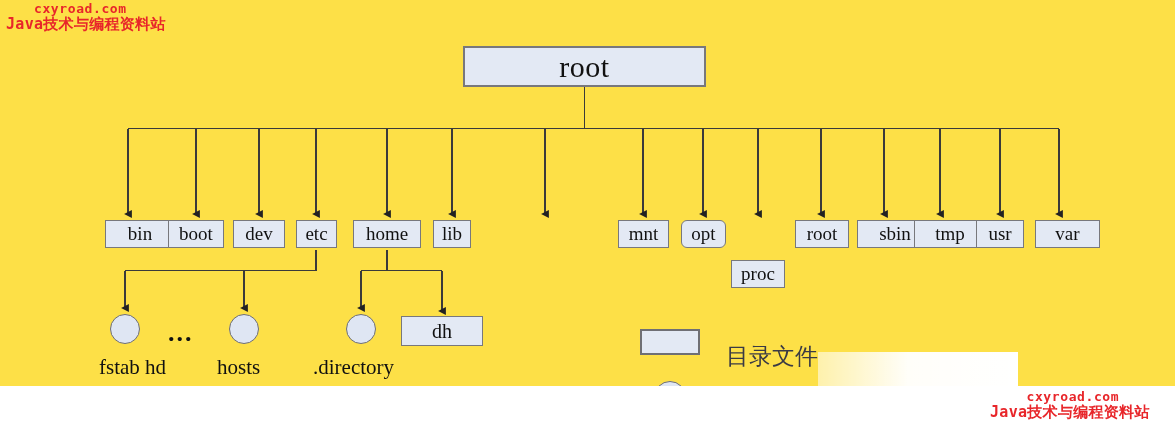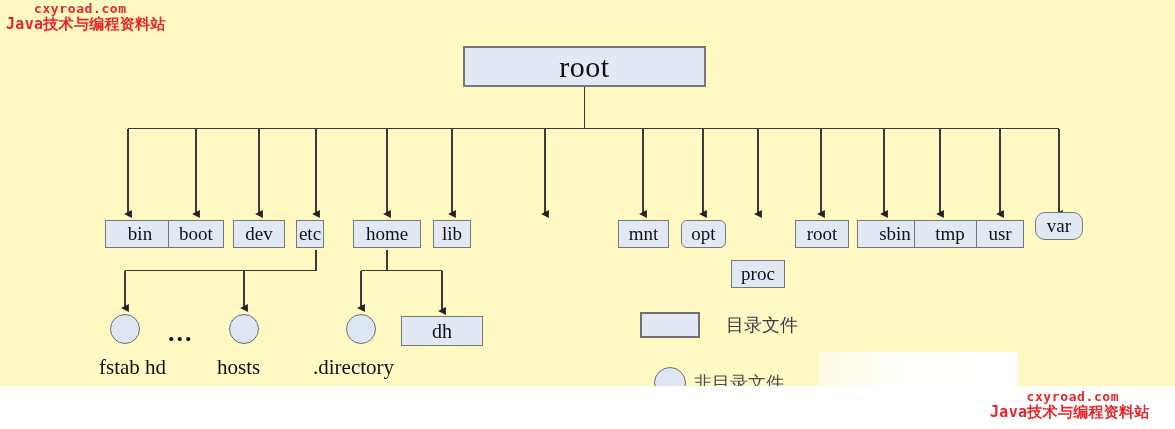--- a/index.html
+++ b/index.html
@@ -8,21 +8,21 @@
     padding: 0;
     background: #ffffff;
   }
   body {
     font-family: "Liberation Serif", "DejaVu Serif", serif;
   }
   #canvas {
     position: relative;
     width: 1175px;
     height: 429px;
-    background: #fef9c3;
+    background: #fde047;
     overflow: hidden;
   }
   
   .watermark {
     position: absolute;
     color: #e8262a;
     font-family: "DejaVu Sans Mono", "Liberation Mono", monospace;
     font-weight: bold;
     white-space: nowrap;
     line-height: 1.08;
@@ -120,24 +120,25 @@
     box-sizing: border-box;
     width: 32px;
     height: 32px;
     margin-left: 14px;
     border-radius: 50%;
     background: #dfe6f3;
     border: 1.6px solid #6e6e73;
   }
   .legend-text {
     margin-left: 26px;
-    font-size: 18px;
+    font-size: 23px;
     color: #3a3a44;
     white-space: nowrap;
     font-family: Liberation Sans, sans-serif;
+    margin-top: 29px;
   }
   #legend-row-file .legend-text {
     margin-left: 8px;
     color: #4a4a55;
   }
   
   #legend-fade {
     position: absolute;
     left: 818px;
     top: 352px;
@@ -212,21 +213,21 @@
 
   <div class="node-box lvl2" style="left:105px; top:220px; width:70px;">
       <span>bin</span>
     </div>
   <div class="node-box lvl2" style="left:168px; top:220px; width:56px;">
       <span>boot</span>
     </div>
   <div class="node-box lvl2" style="left:233px; top:220px; width:52px;">
       <span>dev</span>
     </div>
-  <div class="node-box lvl2" style="left:296px; top:220px; width:28px;">
+  <div class="node-box lvl2" style="left:296px; top:220px; width:41px;">
       <span>etc</span>
     </div>
   <div class="node-box lvl2" style="left:353px; top:220px; width:68px;">
       <span>home</span>
     </div>
   <div class="node-box lvl2" style="left:433px; top:220px; width:38px;justify-content:center;">
       <span>lib</span>
     </div>
   <div class="node-box lvl2" style="left:618px; top:220px; width:51px;">
       <span>mnt</span>
@@ -242,21 +243,21 @@
     </div>
   <div class="node-box lvl2" style="left:857px; top:220px; width:76px;">
       <span>sbin</span>
     </div>
   <div class="node-box lvl2" style="left:914px; top:220px; width:72px;">
       <span>tmp</span>
     </div>
   <div class="node-box lvl2" style="left:976px; top:220px; width:48px;">
       <span>usr</span>
     </div>
-  <div class="node-box lvl2" style="left:1035px;top:212px; width:48px;border-radius:10px;">
+  <div class="node-box lvl2" style="left:1035px;top:220px; width:65px;">
       <span>var</span>
     </div>
 
   <div class="node-circle" style="left:110px; top:314px;"></div>
   <div class="leaf-label" style="left:99px;  top:355px;">fstab hd</div>
 
   <div class="ellipsis-mark" style="left:168px; top:320px;">...</div>
 
   <div class="node-circle" style="left:229px; top:314px;"></div>
   <div class="leaf-label" style="left:217px; top:355px;">hosts</div>

